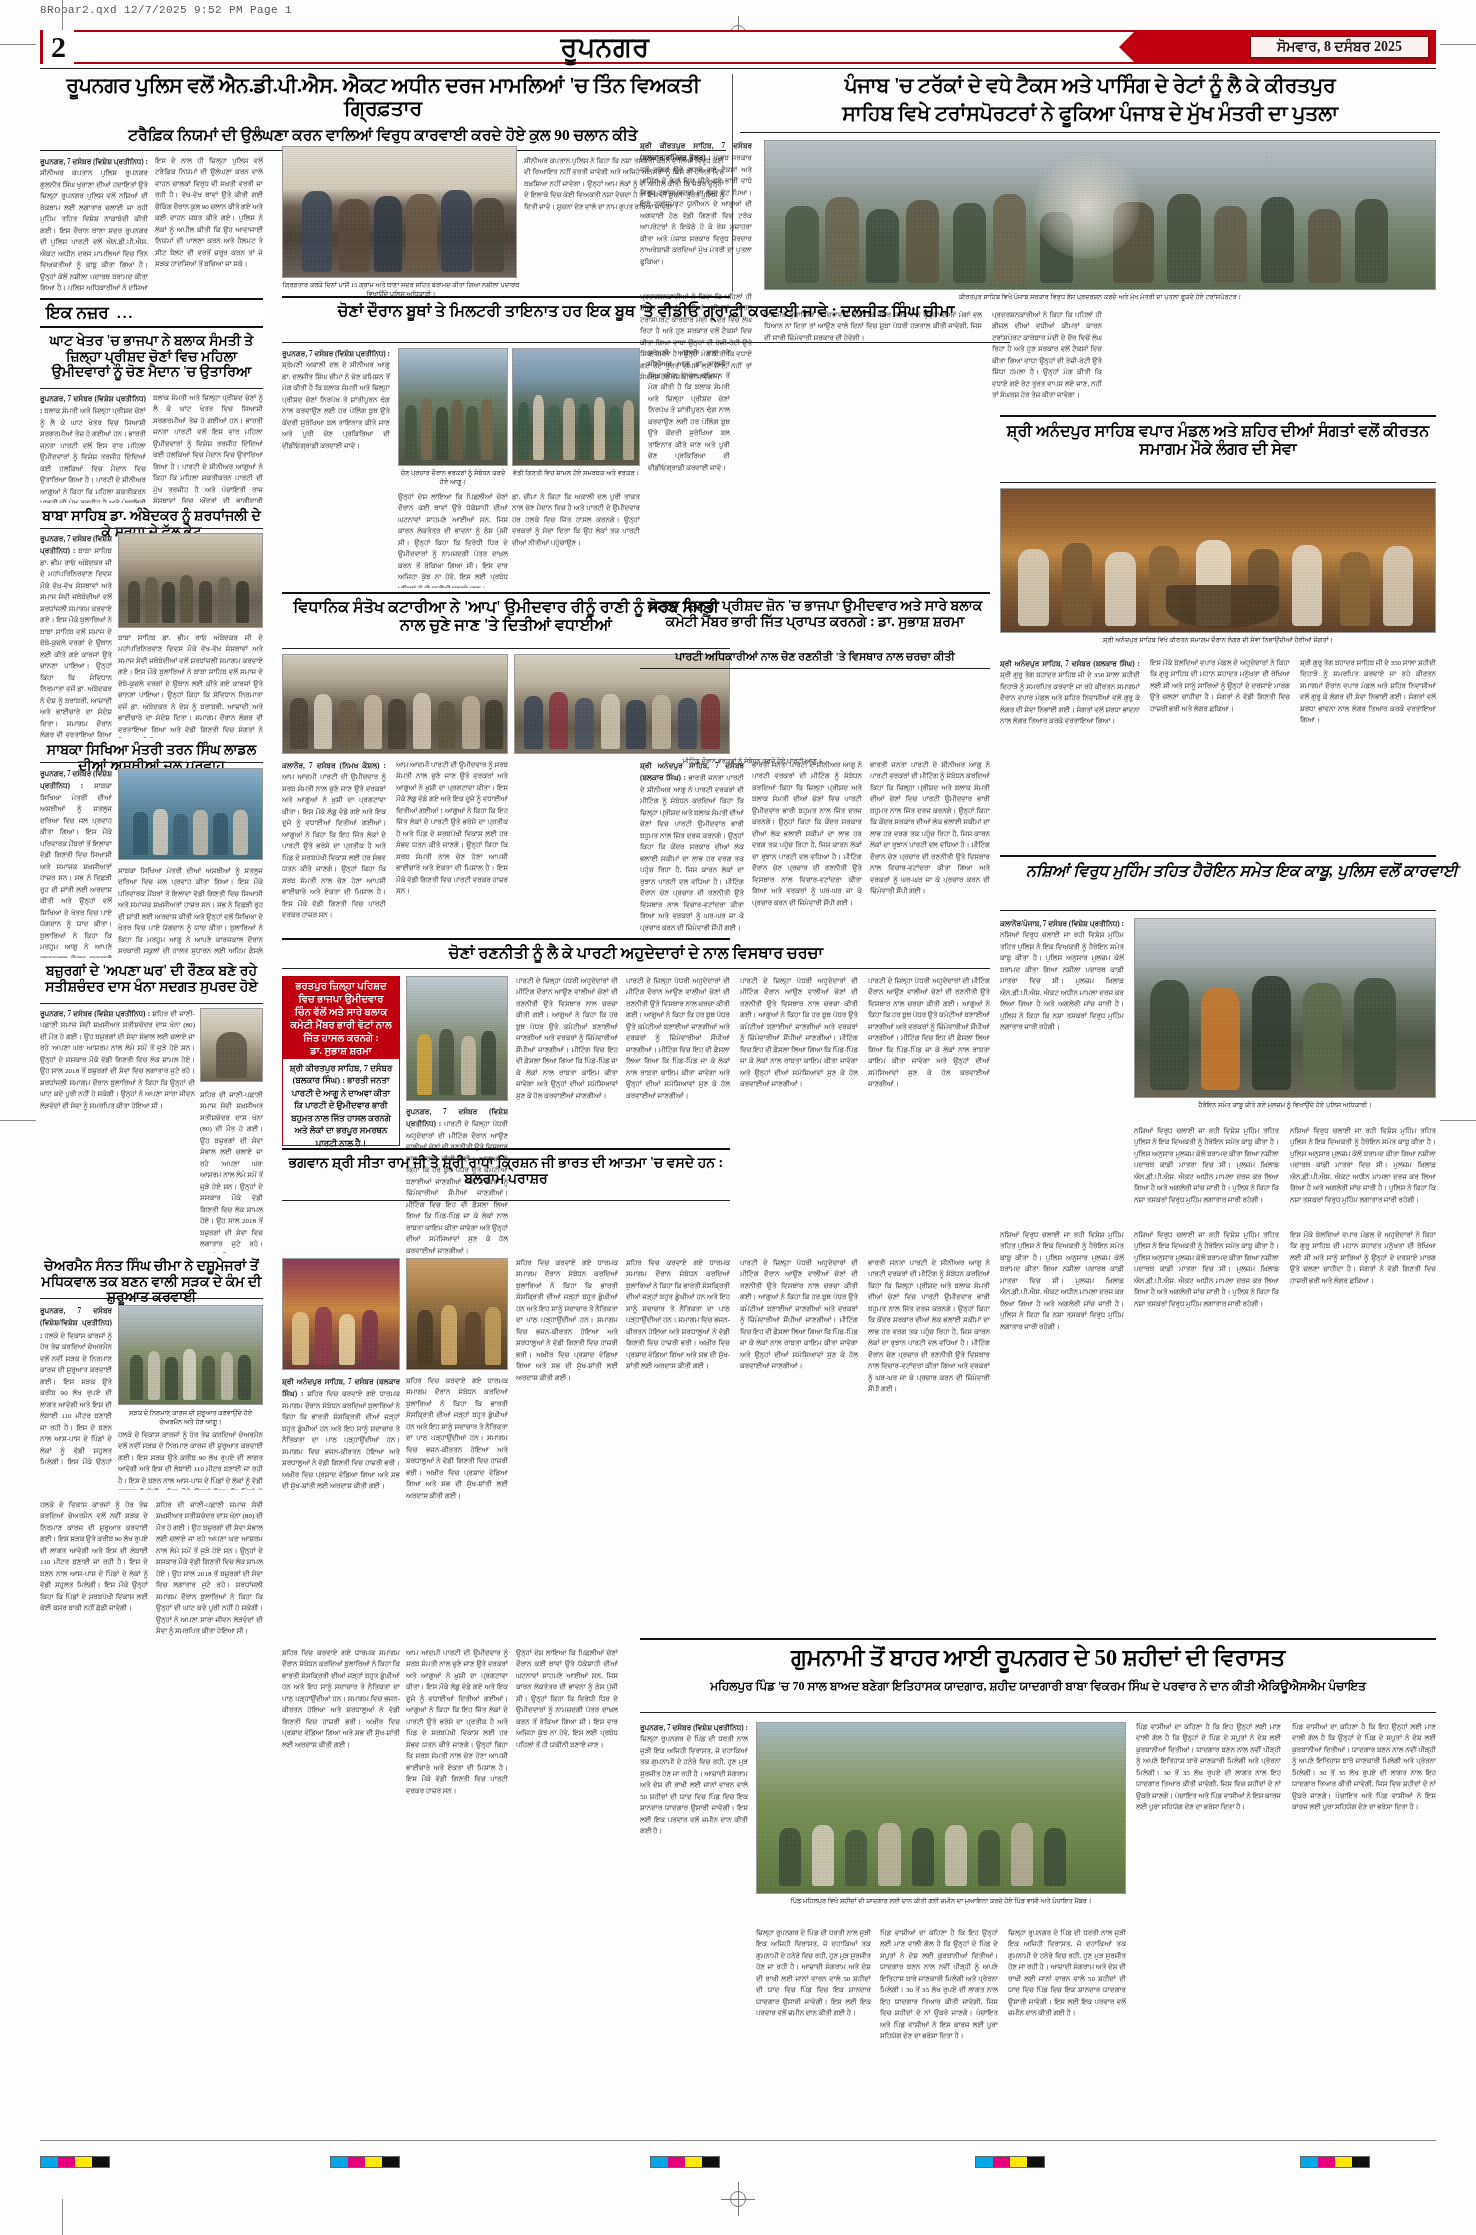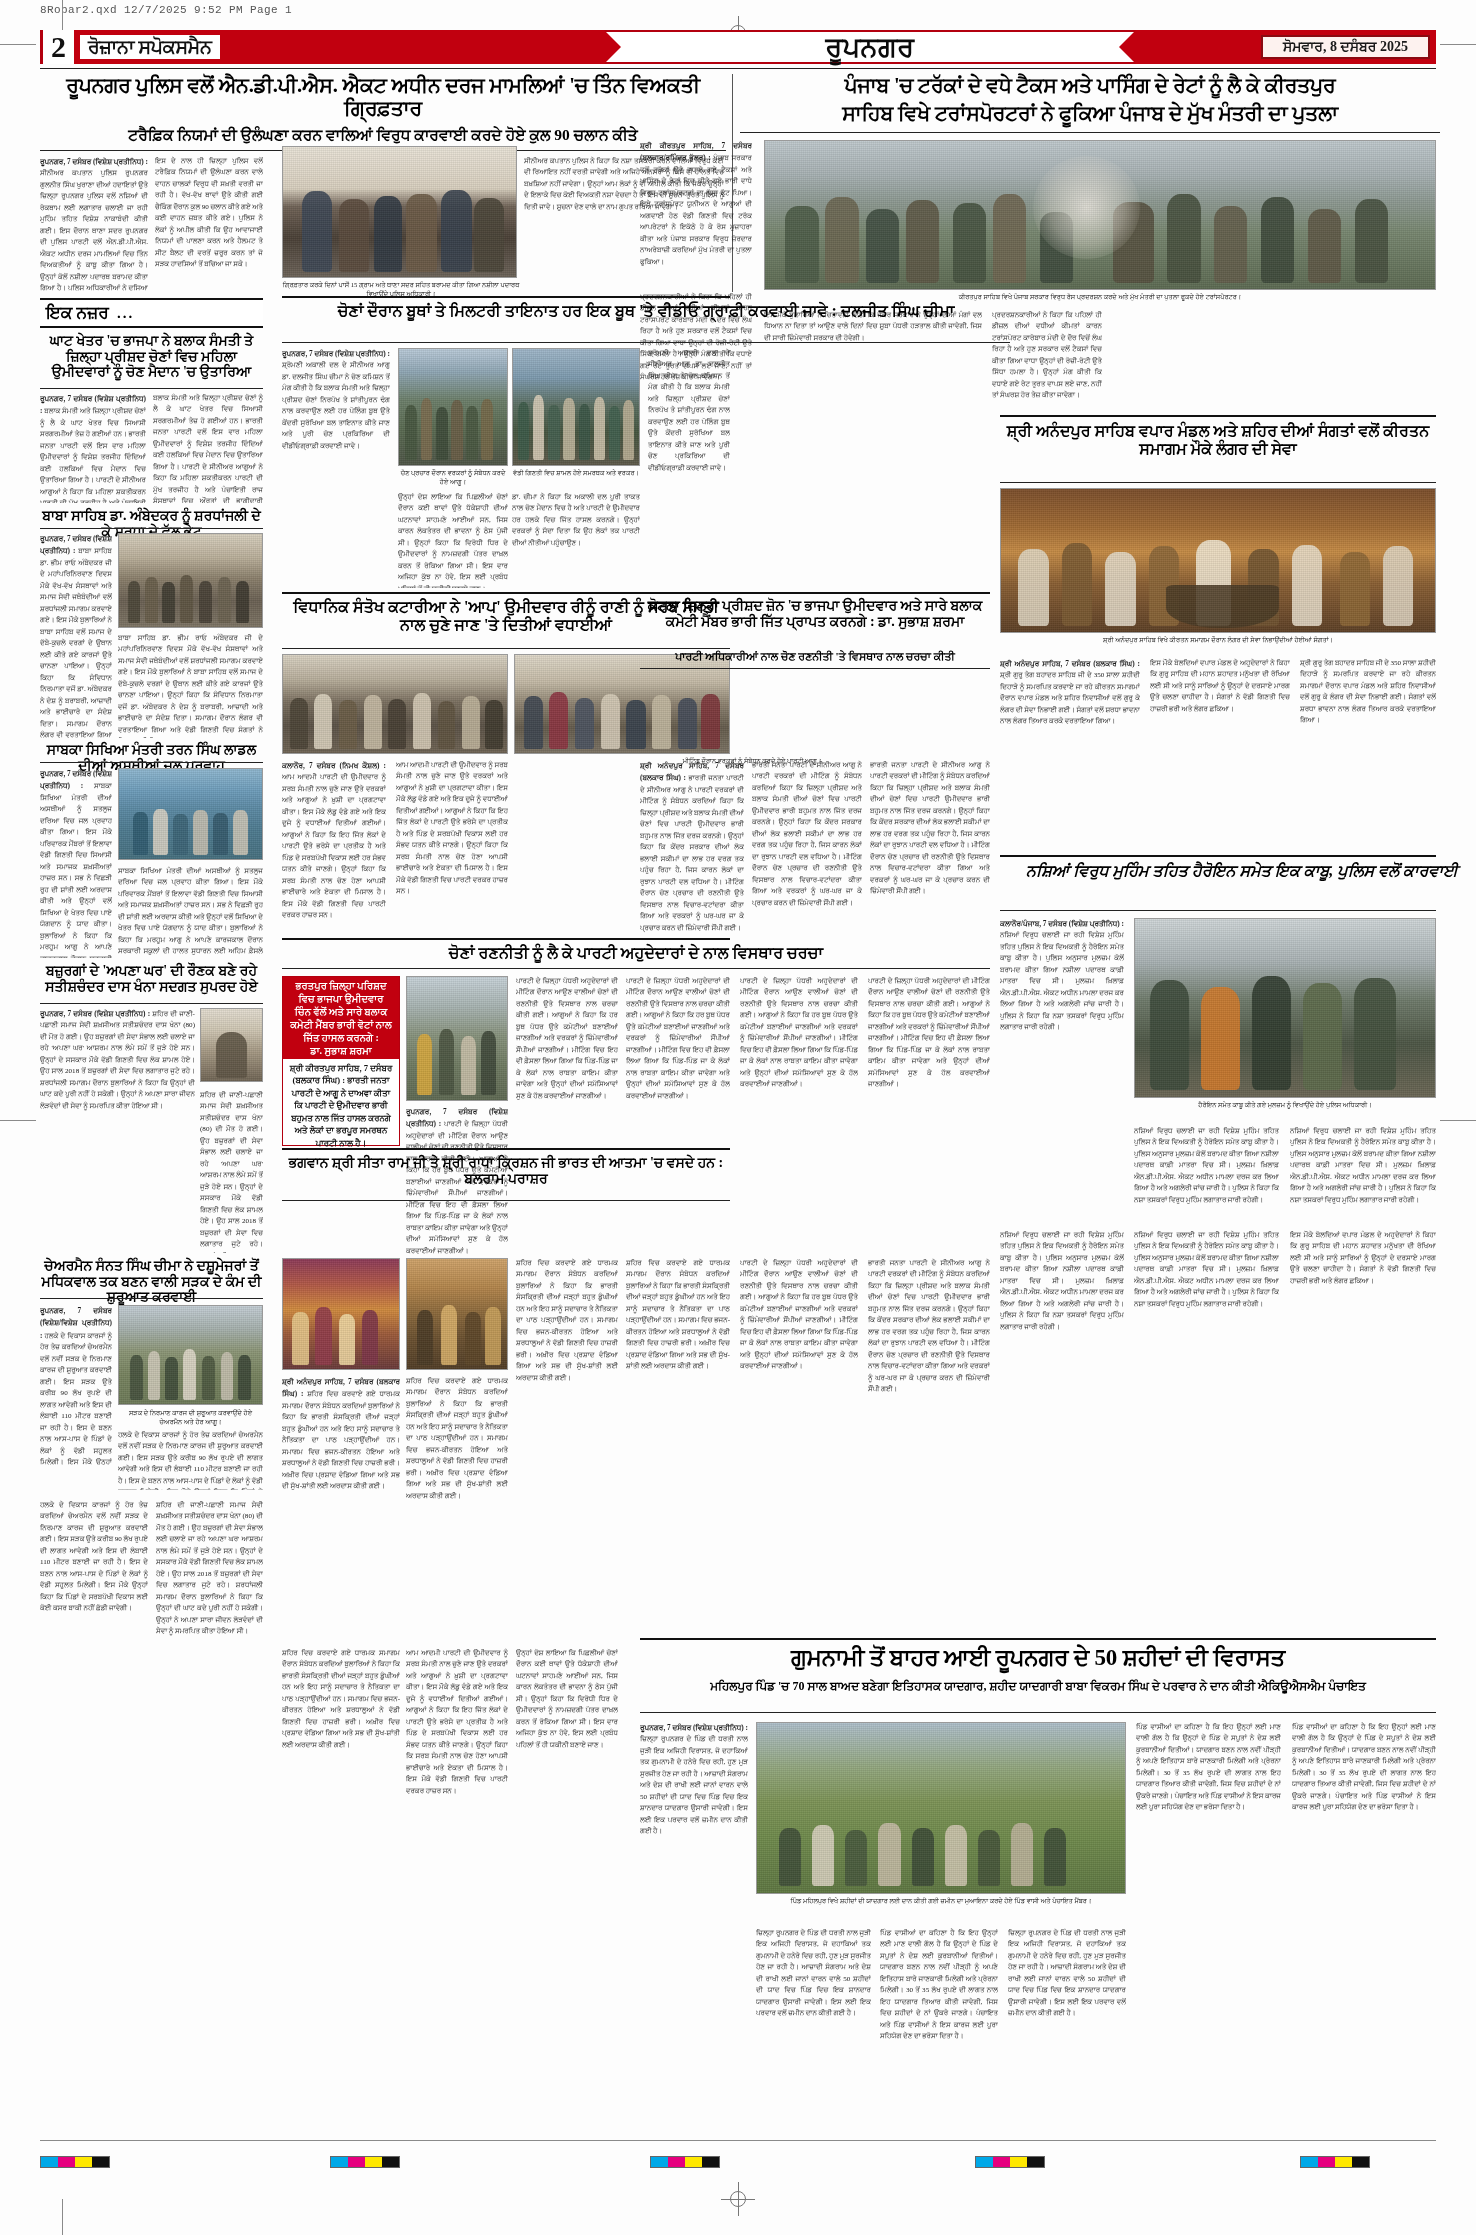--- a/index.html
+++ b/index.html
@@ -90,21 +90,21 @@
     content: ""; position: absolute; left: -17px; top: 0;
     border-top: 17px solid transparent;
     border-bottom: 17px solid transparent;
     border-right: 17px solid #c1000f;
   }
   .mh-date {
     background: #fdf2ef; color: #1a1a1a;
     border: 2px solid #8a0b12;
     font-family: "Liberation Serif", serif;
     font-weight: bold; font-size: 14px;
-    padding: 2px 20px; margin-right: 6px; white-space: nowrap;
+    padding: 2px 26px; margin-right: 6px; white-space: nowrap;
   }
 
   
   .hl {
     position: absolute;
     font-family: "Liberation Serif", serif;
     font-weight: bold; color: #000;
     line-height: 1.12;
     text-align: center;
   }
@@ -231,23 +231,20 @@
 
   <div class="crop-h" style="left:0px;  top:44px;"></div>
   <div class="crop-h" style="left:1440px; top:44px;"></div>
   <div class="crop-h" style="left:0px;  top:1120px;"></div>
   <div class="crop-h" style="left:1440px; top:1120px;"></div>
   <div class="crop-v" style="left:62px; top:0px;"></div>
   <div class="crop-v" style="left:62px; top:2199px;"></div>
 
   <div class="masthead">
     <div class="page-num">2</div>
-    <div class="mh-red-left">
-      <span class="mh-brand">ਰੋਜ਼ਾਨਾ ਸਪੋਕਸਮੈਨ</span>
-    </div>
     <div class="mh-center">
       <span class="mh-title">ਰੂਪਨਗਰ</span>
     </div>
     <div class="mh-red-right">
       <span class="mh-date">ਸੋਮਵਾਰ, 8 ਦਸੰਬਰ 2025</span>
     </div>
   </div>
 
   <div class="rule-h" style="left:40px; top:68px; width:1396px;"></div>
 

